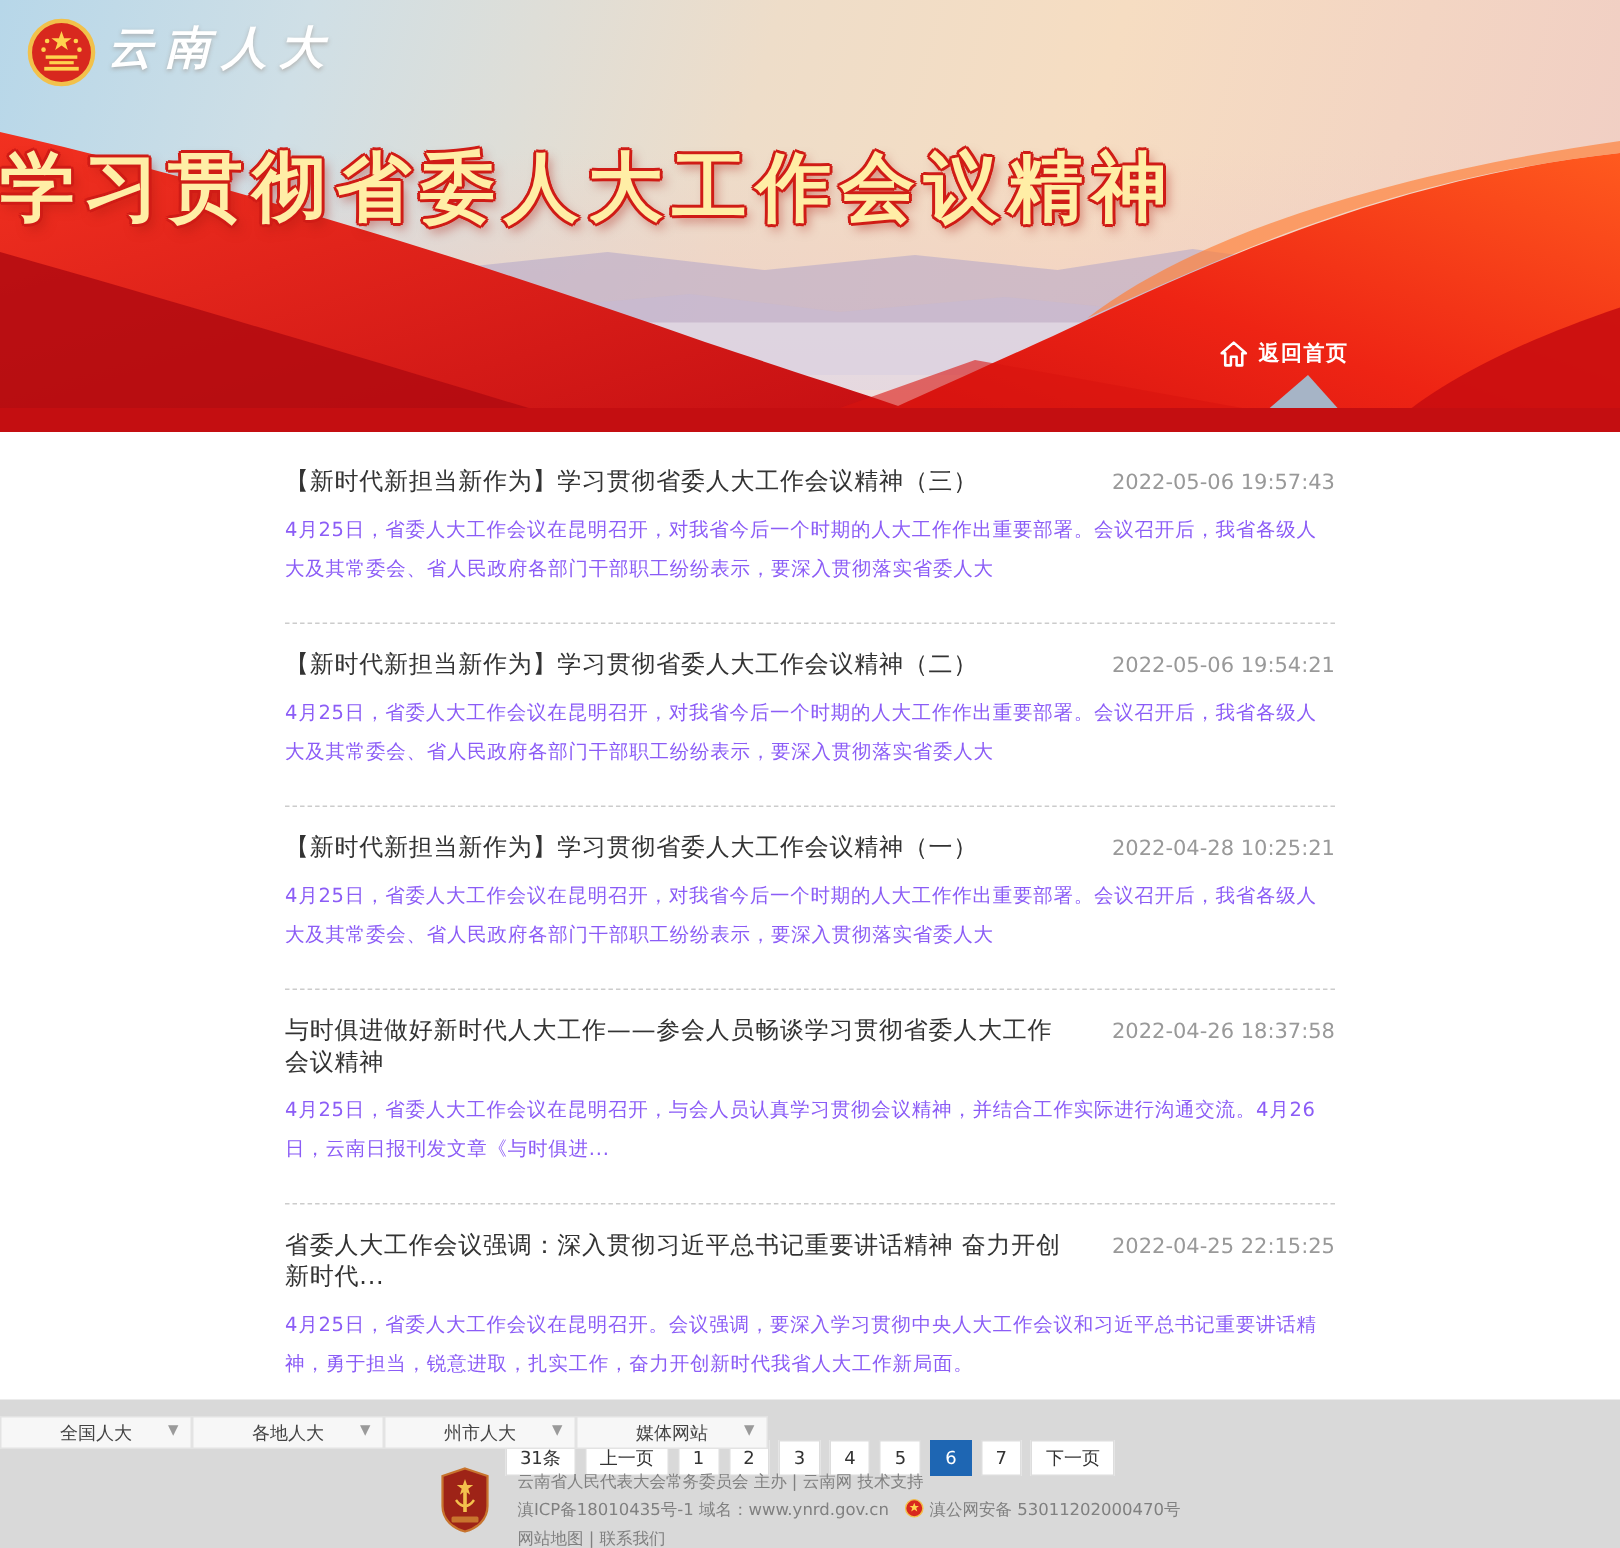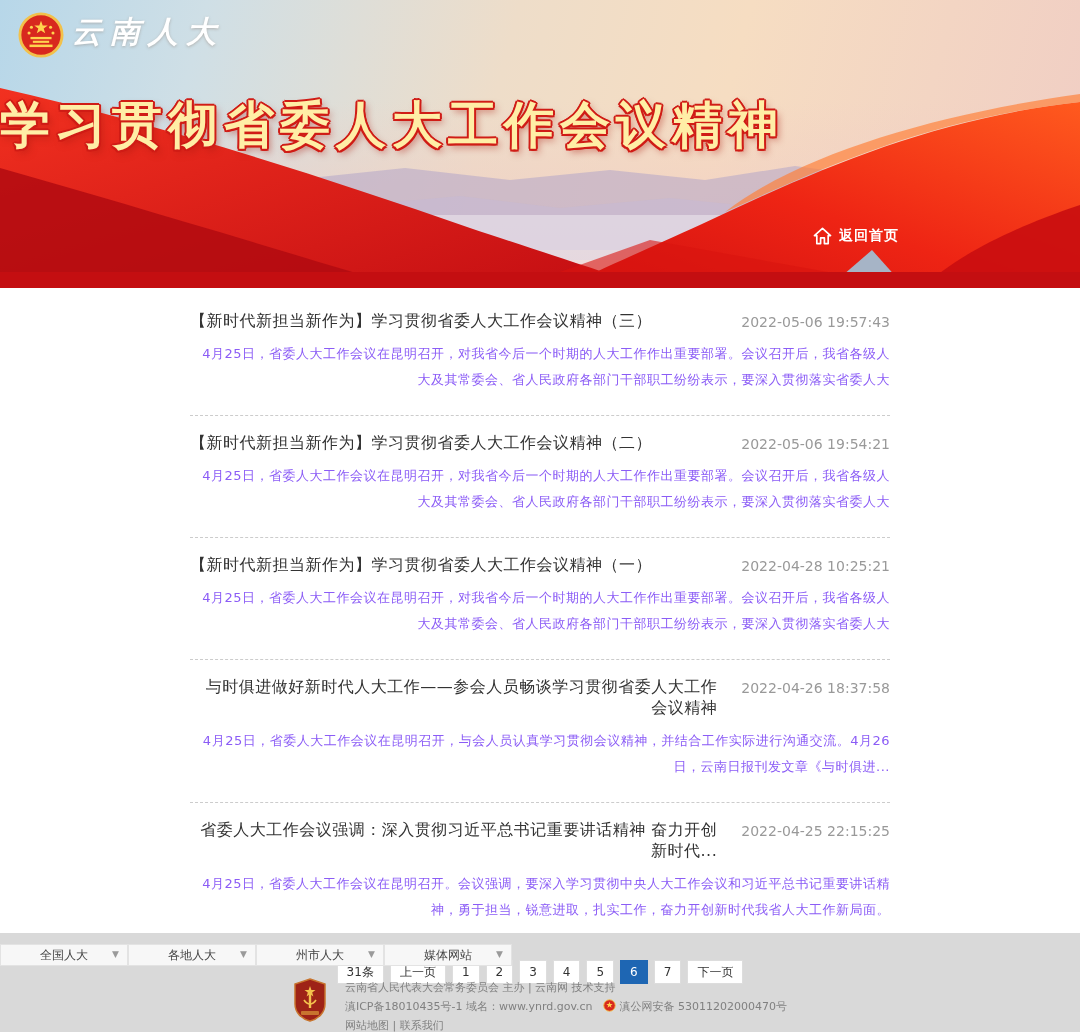--- a/index.html
+++ b/index.html
@@ -56,21 +56,21 @@
   .back-home {
     position: absolute; left: 813px; top: 227px;
     display: flex; align-items: center; gap: 7px;
     color: #ffffff; font-size: 14px; font-weight: bold;
     text-decoration: none; z-index: 6; cursor: pointer;
     letter-spacing: 1px;
   }
 
   
   .content-section { width: 1080px; height: 645px; background: #ffffff; }
-  .content { width: 700px; margin: 0 auto; padding-top: 6px; text-align: right; }
+  .content { width: 700px; margin: 0 auto; padding-top: 6px; }
 
   .news-item { padding-top: 16px; }
   .news-head { display: flex; justify-content: space-between; align-items: flex-start; }
   .news-title {
     font-size: 16px; color: #333333; text-decoration: none;
     line-height: 21px; cursor: pointer; letter-spacing: 0.5px;
   }
   .news-date { font-size: 14px; color: #999999; white-space: nowrap; margin-left: 24px; margin-top: 4px; }
   .news-summary { font-size: 13px; color: #8b5cf6; line-height: 26px; margin-top: 10px; letter-spacing: 0.5px; }
   .dashed-divider { border-bottom: 1px dashed #cccccc; margin-top: 22px; }

